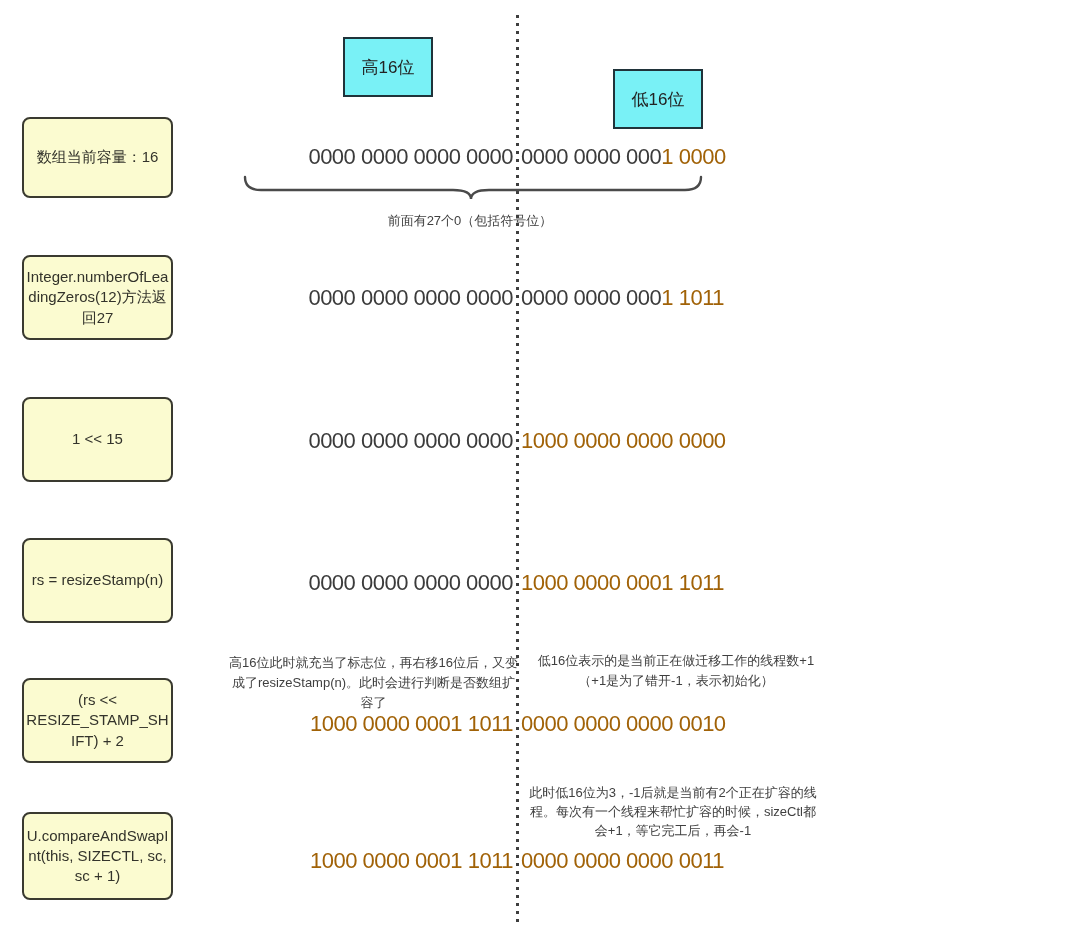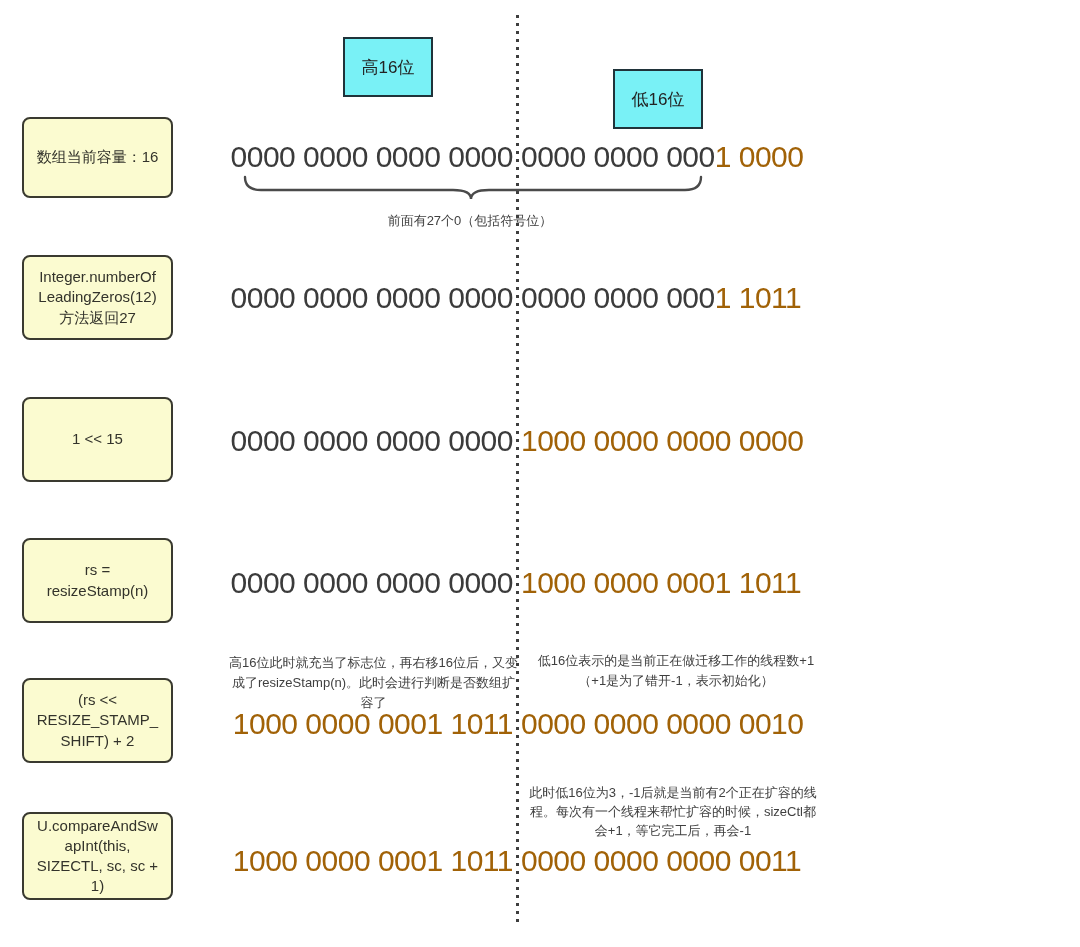--- a/index.html
+++ b/index.html
@@ -22,26 +22,26 @@
     display:flex;align-items:center;justify-content:center;
     font-size:17px;color:#222222;box-sizing:border-box;
   }
   .legend-high{left:343px;}
   .legend-low{left:613px;margin-top:32px;}
   
   .step{
     position:absolute;left:22px;width:151px;box-sizing:border-box;
     background:#fbfbd0;border:2px solid #3a3a30;border-radius:8px;
     display:flex;align-items:center;justify-content:center;text-align:center;
-    font-size:15px;line-height:1.35;color:#33332b;padding:4px 11px;
+    font-size:15px;line-height:1.35;color:#33332b;padding:4px 1px;
     overflow-wrap:anywhere;word-break:break-word;
   }
   
   .bits{
-    position:absolute;font-size:30px;line-height:36px;letter-spacing:-0.5px;
+    position:absolute;font-size:22px;line-height:36px;letter-spacing:-0.5px;
     white-space:nowrap;color:#3b3b3b;
   }
   .bits.high{right:567px;text-align:right;}
   .bits.low{left:521px;text-align:left;}
   .bits .dark{color:#3b3b3b;}
   .bits .red{color:#a16207;}
   
   .brace{position:absolute;left:243px;top:175px;width:460px;height:26px;}
   .brace path{stroke:#4a4a4a;stroke-width:2.4;fill:none;stroke-linecap:round;}
   

